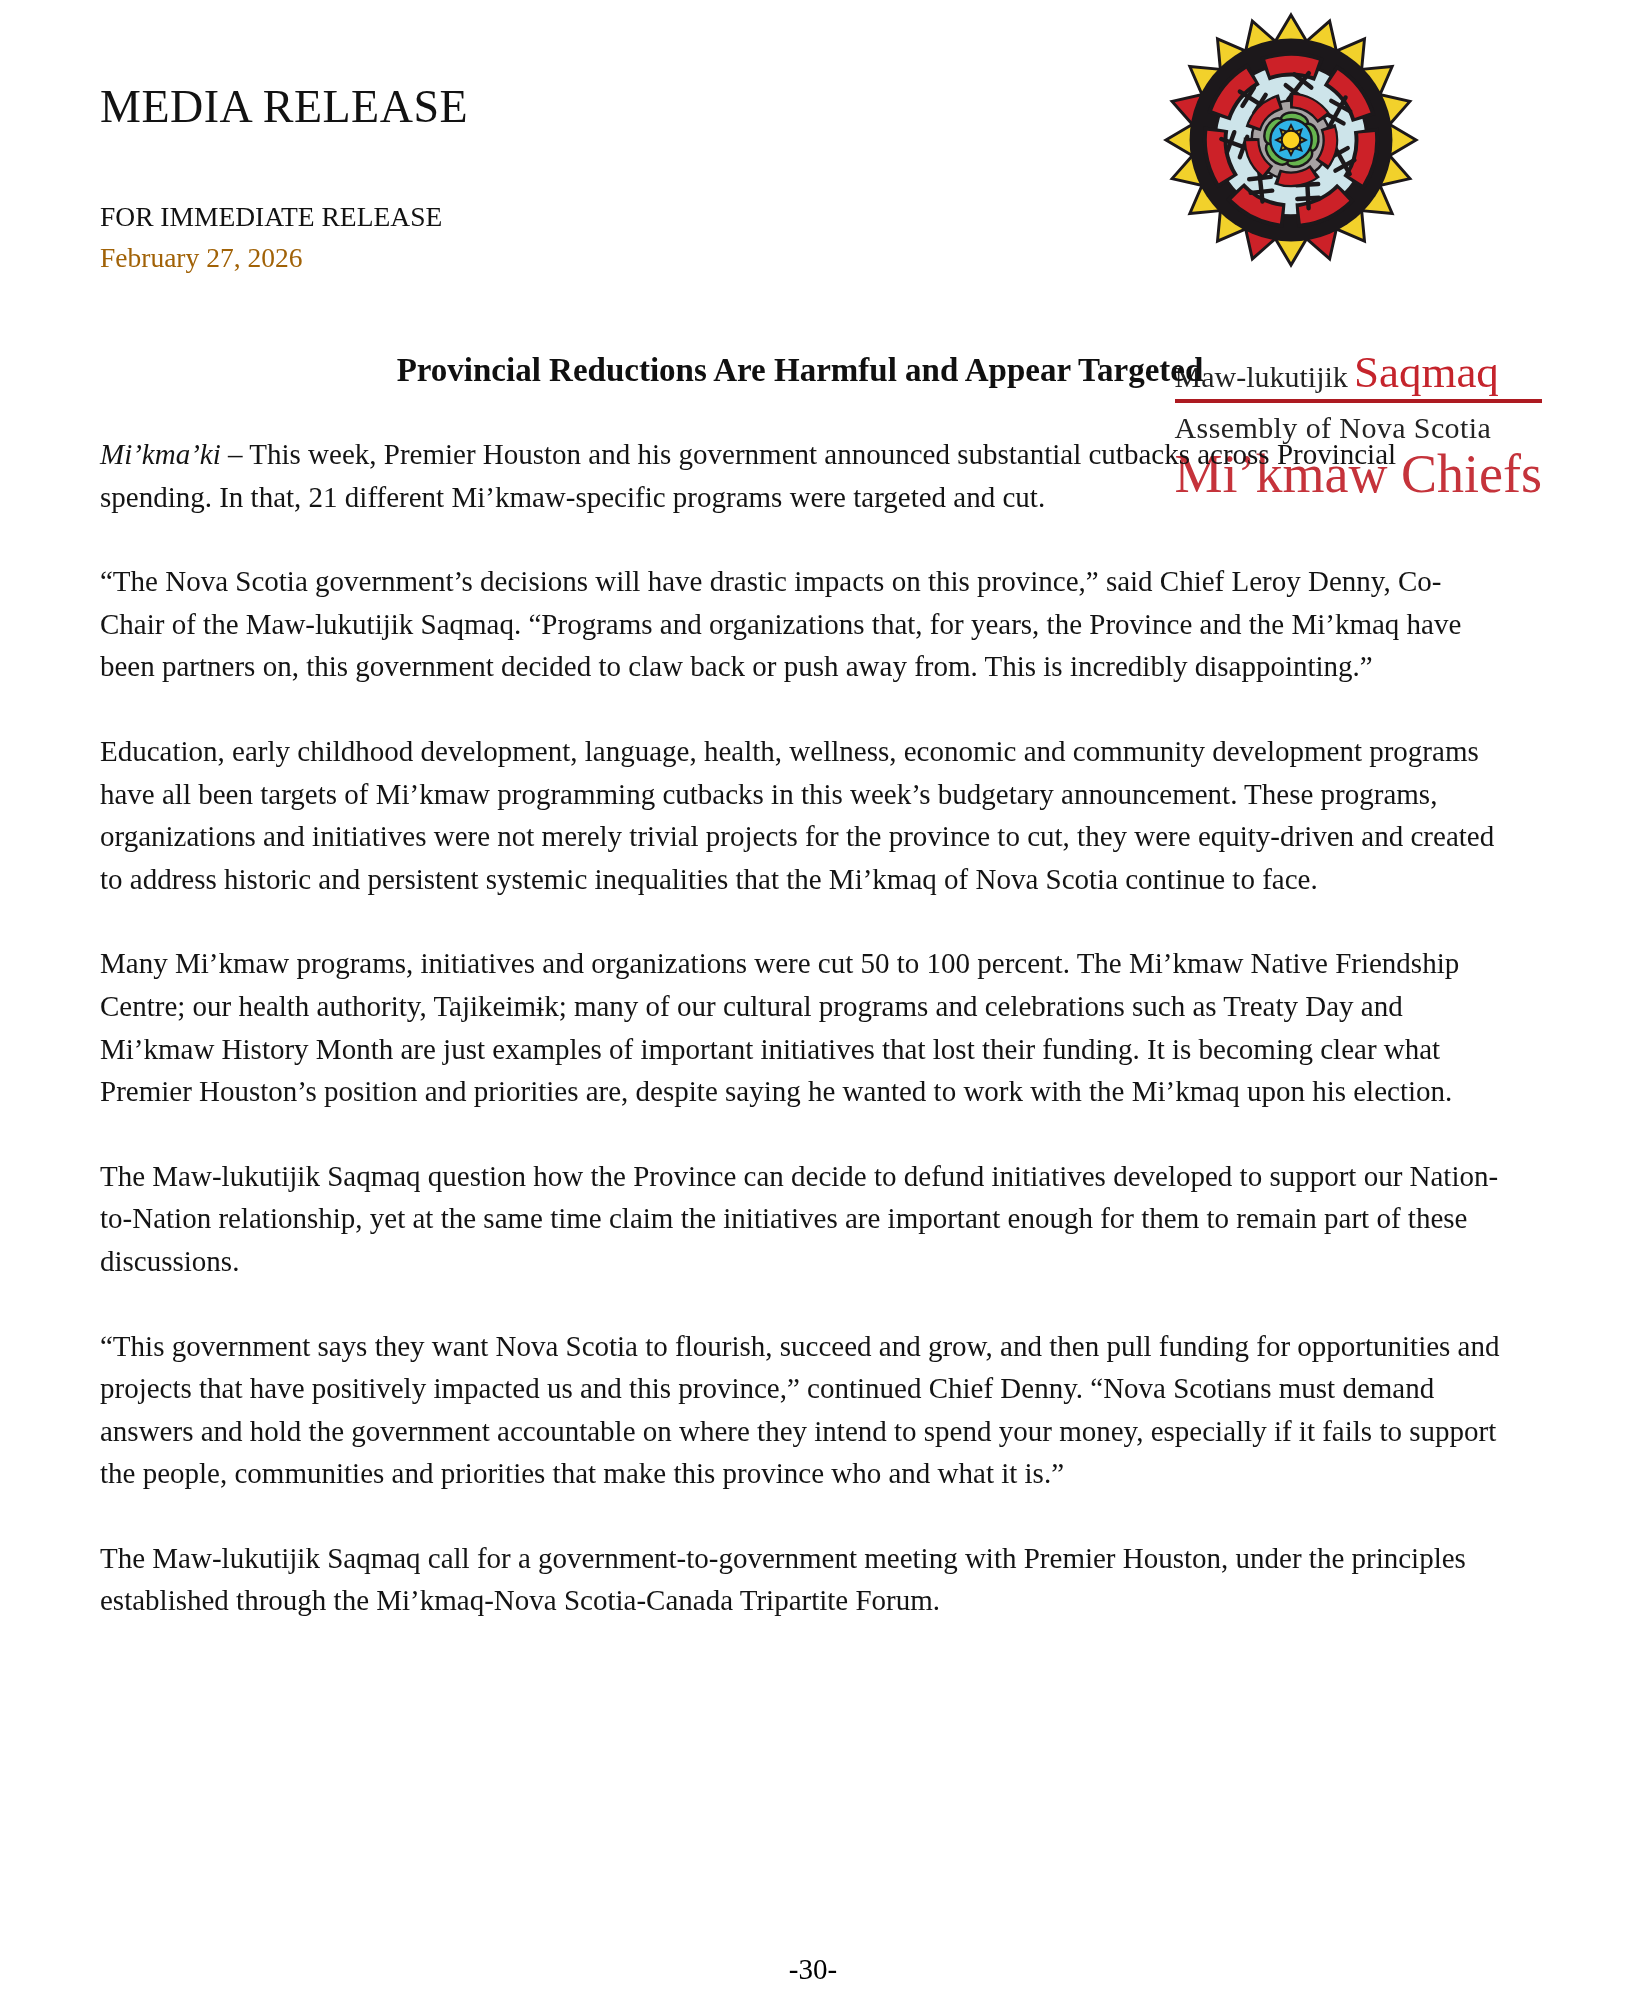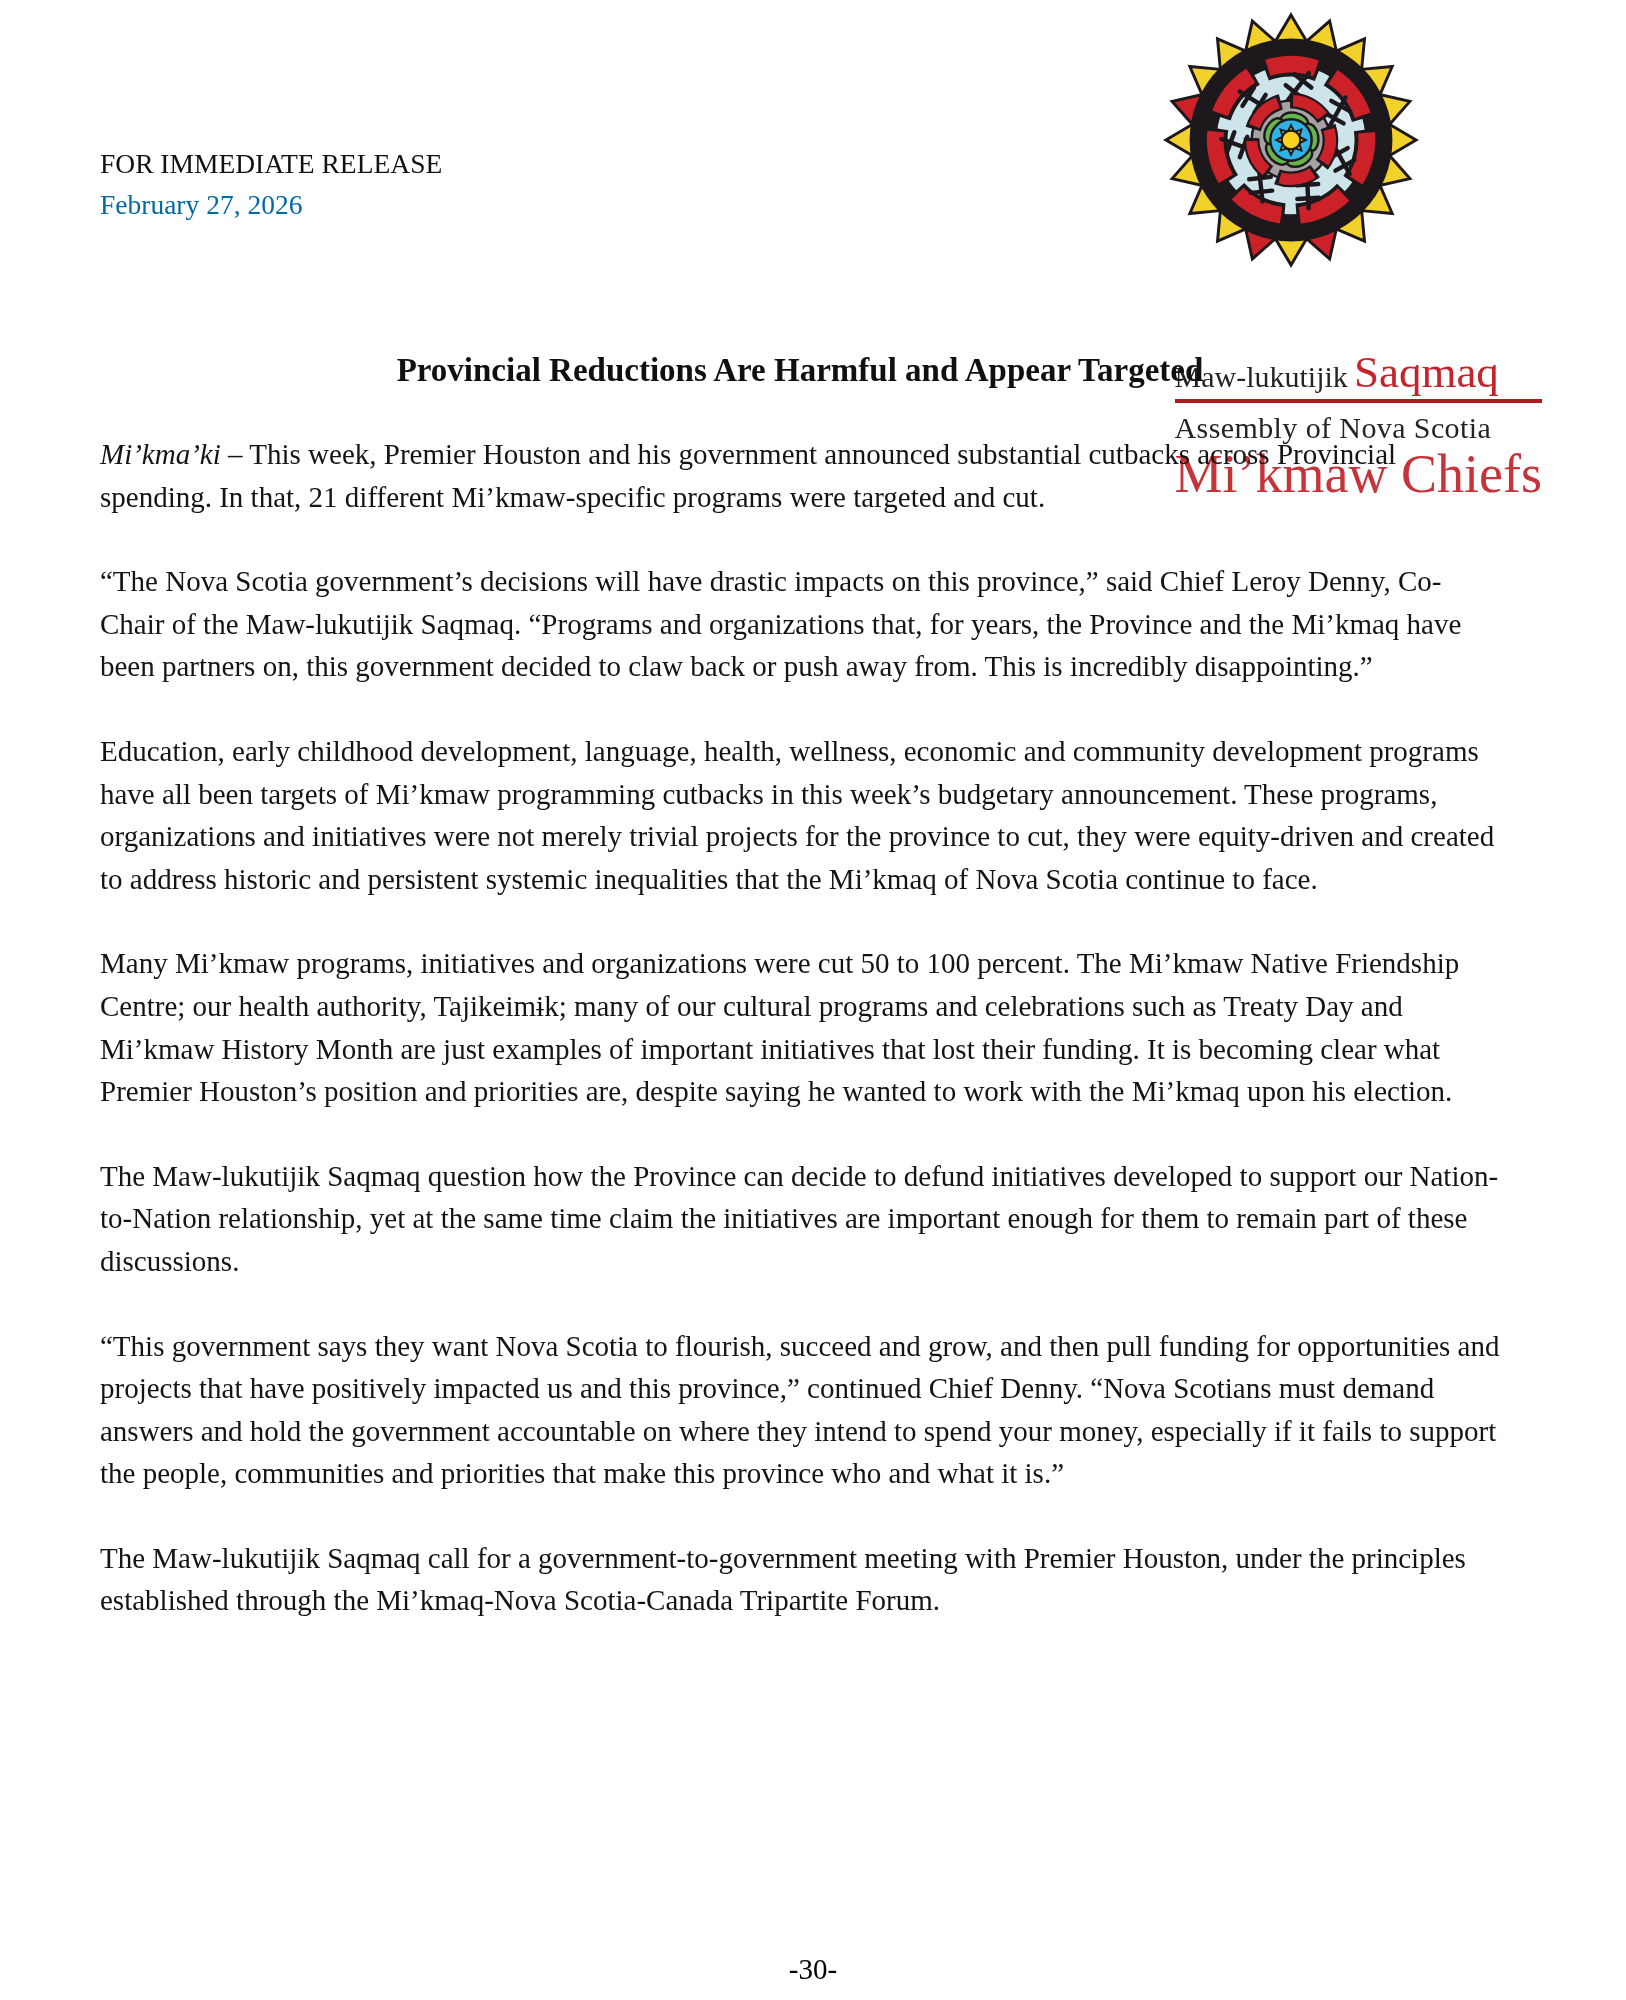--- a/index.html
+++ b/index.html
@@ -8,21 +8,21 @@
     width:1626px; height:2000px;
     background:#ffffff;
     overflow:hidden;
     font-family:"Liberation Serif","DejaVu Serif",serif;
     color:#141414;
   }
   
   .header-left { position:absolute; left:100px; top:80px; }
   .doc-title { margin:0; font-size:46px; font-weight:400; letter-spacing:0.5px; color:#121212; }
   .release-line { margin-top:68px; font-size:27.5px; color:#121212; }
-  .date-line { margin-top:9px; font-size:27.5px; color:#0369a1; }
+  .date-line { margin-top:9px; font-size:27.5px; color:#a16207; }
 
   .logo { position:absolute; top:12px; right:84px; display:flex; align-items:flex-start;flex-direction:column; }
   .emblem { width:256px; height:256px; flex:none; }
   .logo-text { margin-left:12px; padding-top:82px; white-space:nowrap; }
   .logo-line1 { line-height:1; }
   .l1a { font-size:30px; color:#242424; }
   .l1b { font-size:45px; color:#c5242c; margin-left:6px; }
   .logo-rule { height:4px; background:#ad1a21; margin:4px 0 8px 0; }
   .logo-line2 { font-size:30px; color:#242424; letter-spacing:0.4px; }
   .logo-line3 { font-size:54px; color:#c5333b; line-height:1.08; }
@@ -33,20 +33,21 @@
   .body-copy p { font-size:29px; line-height:42.6px; margin:12px 0 42px 0; color:#141414; }
   .body-copy em { font-style:italic; }
   .end-mark { position:absolute; left:0; right:0; bottom:14px; text-align:center; font-size:29px; color:#000000; }
 </style>
 </head>
 <body>
 
 <div class="page">
 
   <div class="header-left">
+    <h1 class="doc-title">MEDIA RELEASE</h1>
     <div class="release-line">FOR IMMEDIATE RELEASE</div>
     <div class="date-line">February 27, 2026</div>
   </div>
 
   <div class="logo">
     <svg class="emblem" viewBox="-130 -130 260 260" aria-hidden="true">
       <defs>
         <polygon id="ray" points="0,-127 16,-100 -16,-100"></polygon>
         <g id="pglyph" stroke="#1c181b" stroke-width="4.5" stroke-linecap="round" fill="none">
           <line x1="0" y1="-17" x2="0" y2="17"></line>

